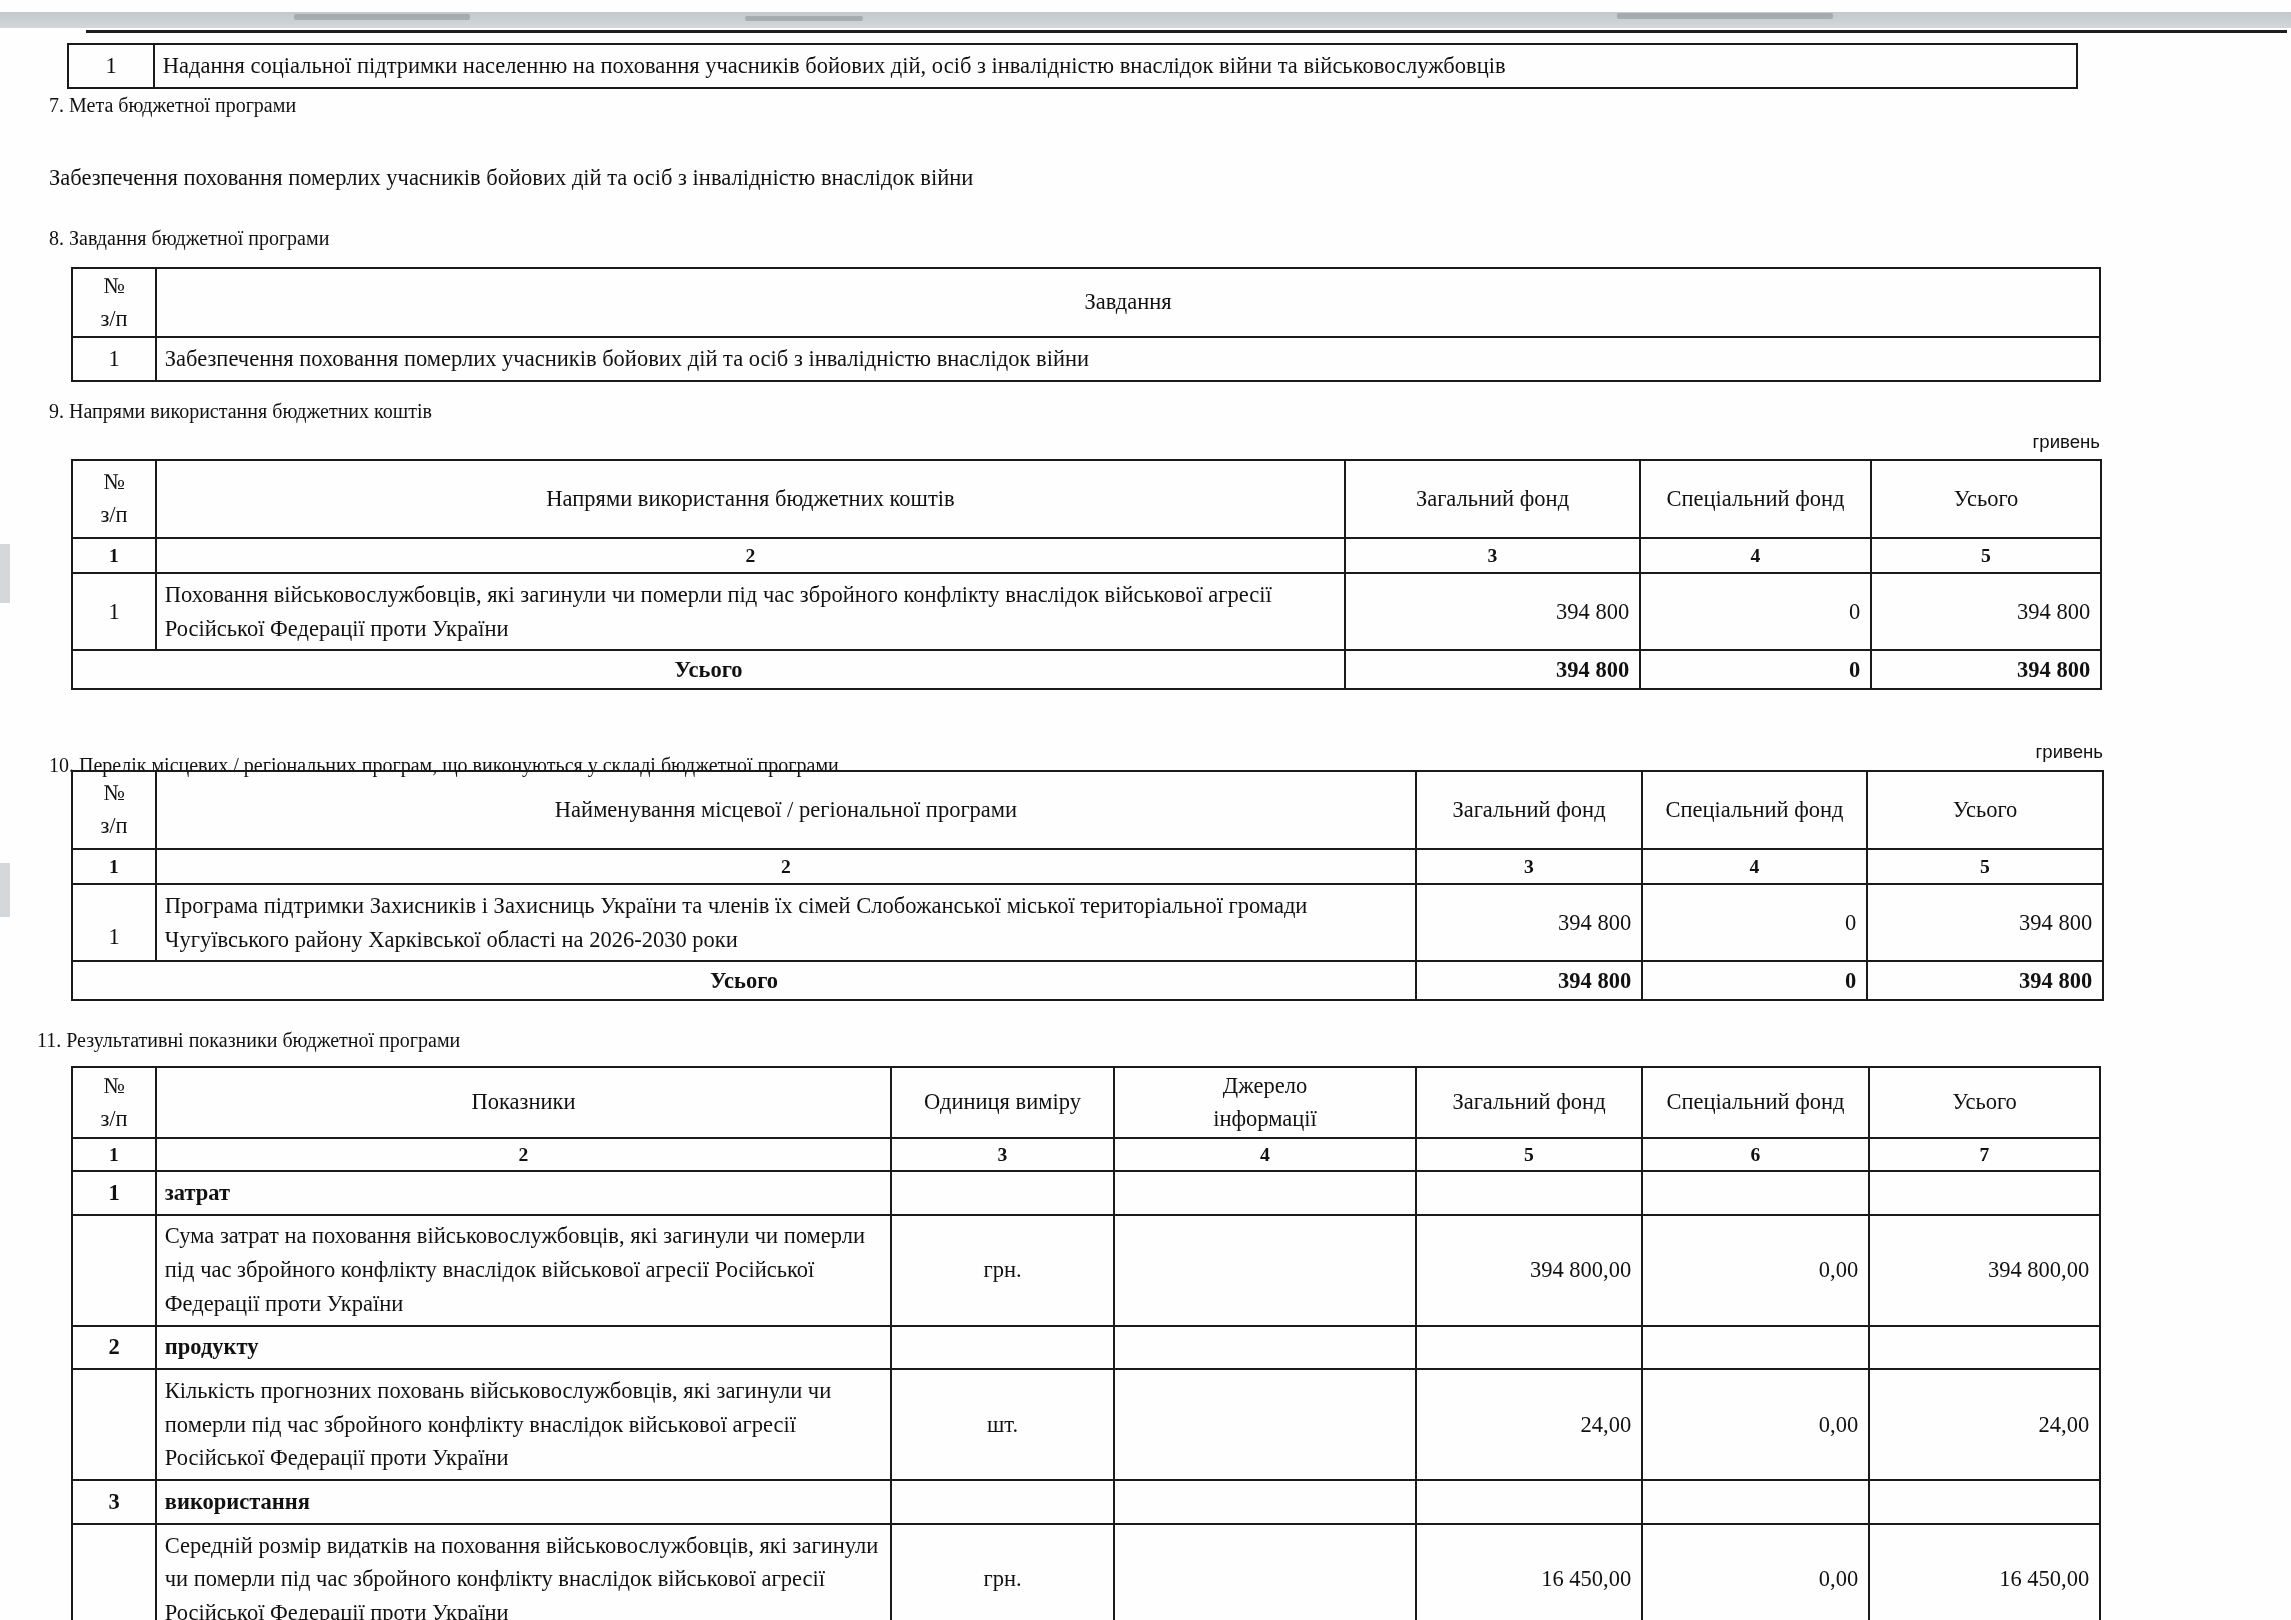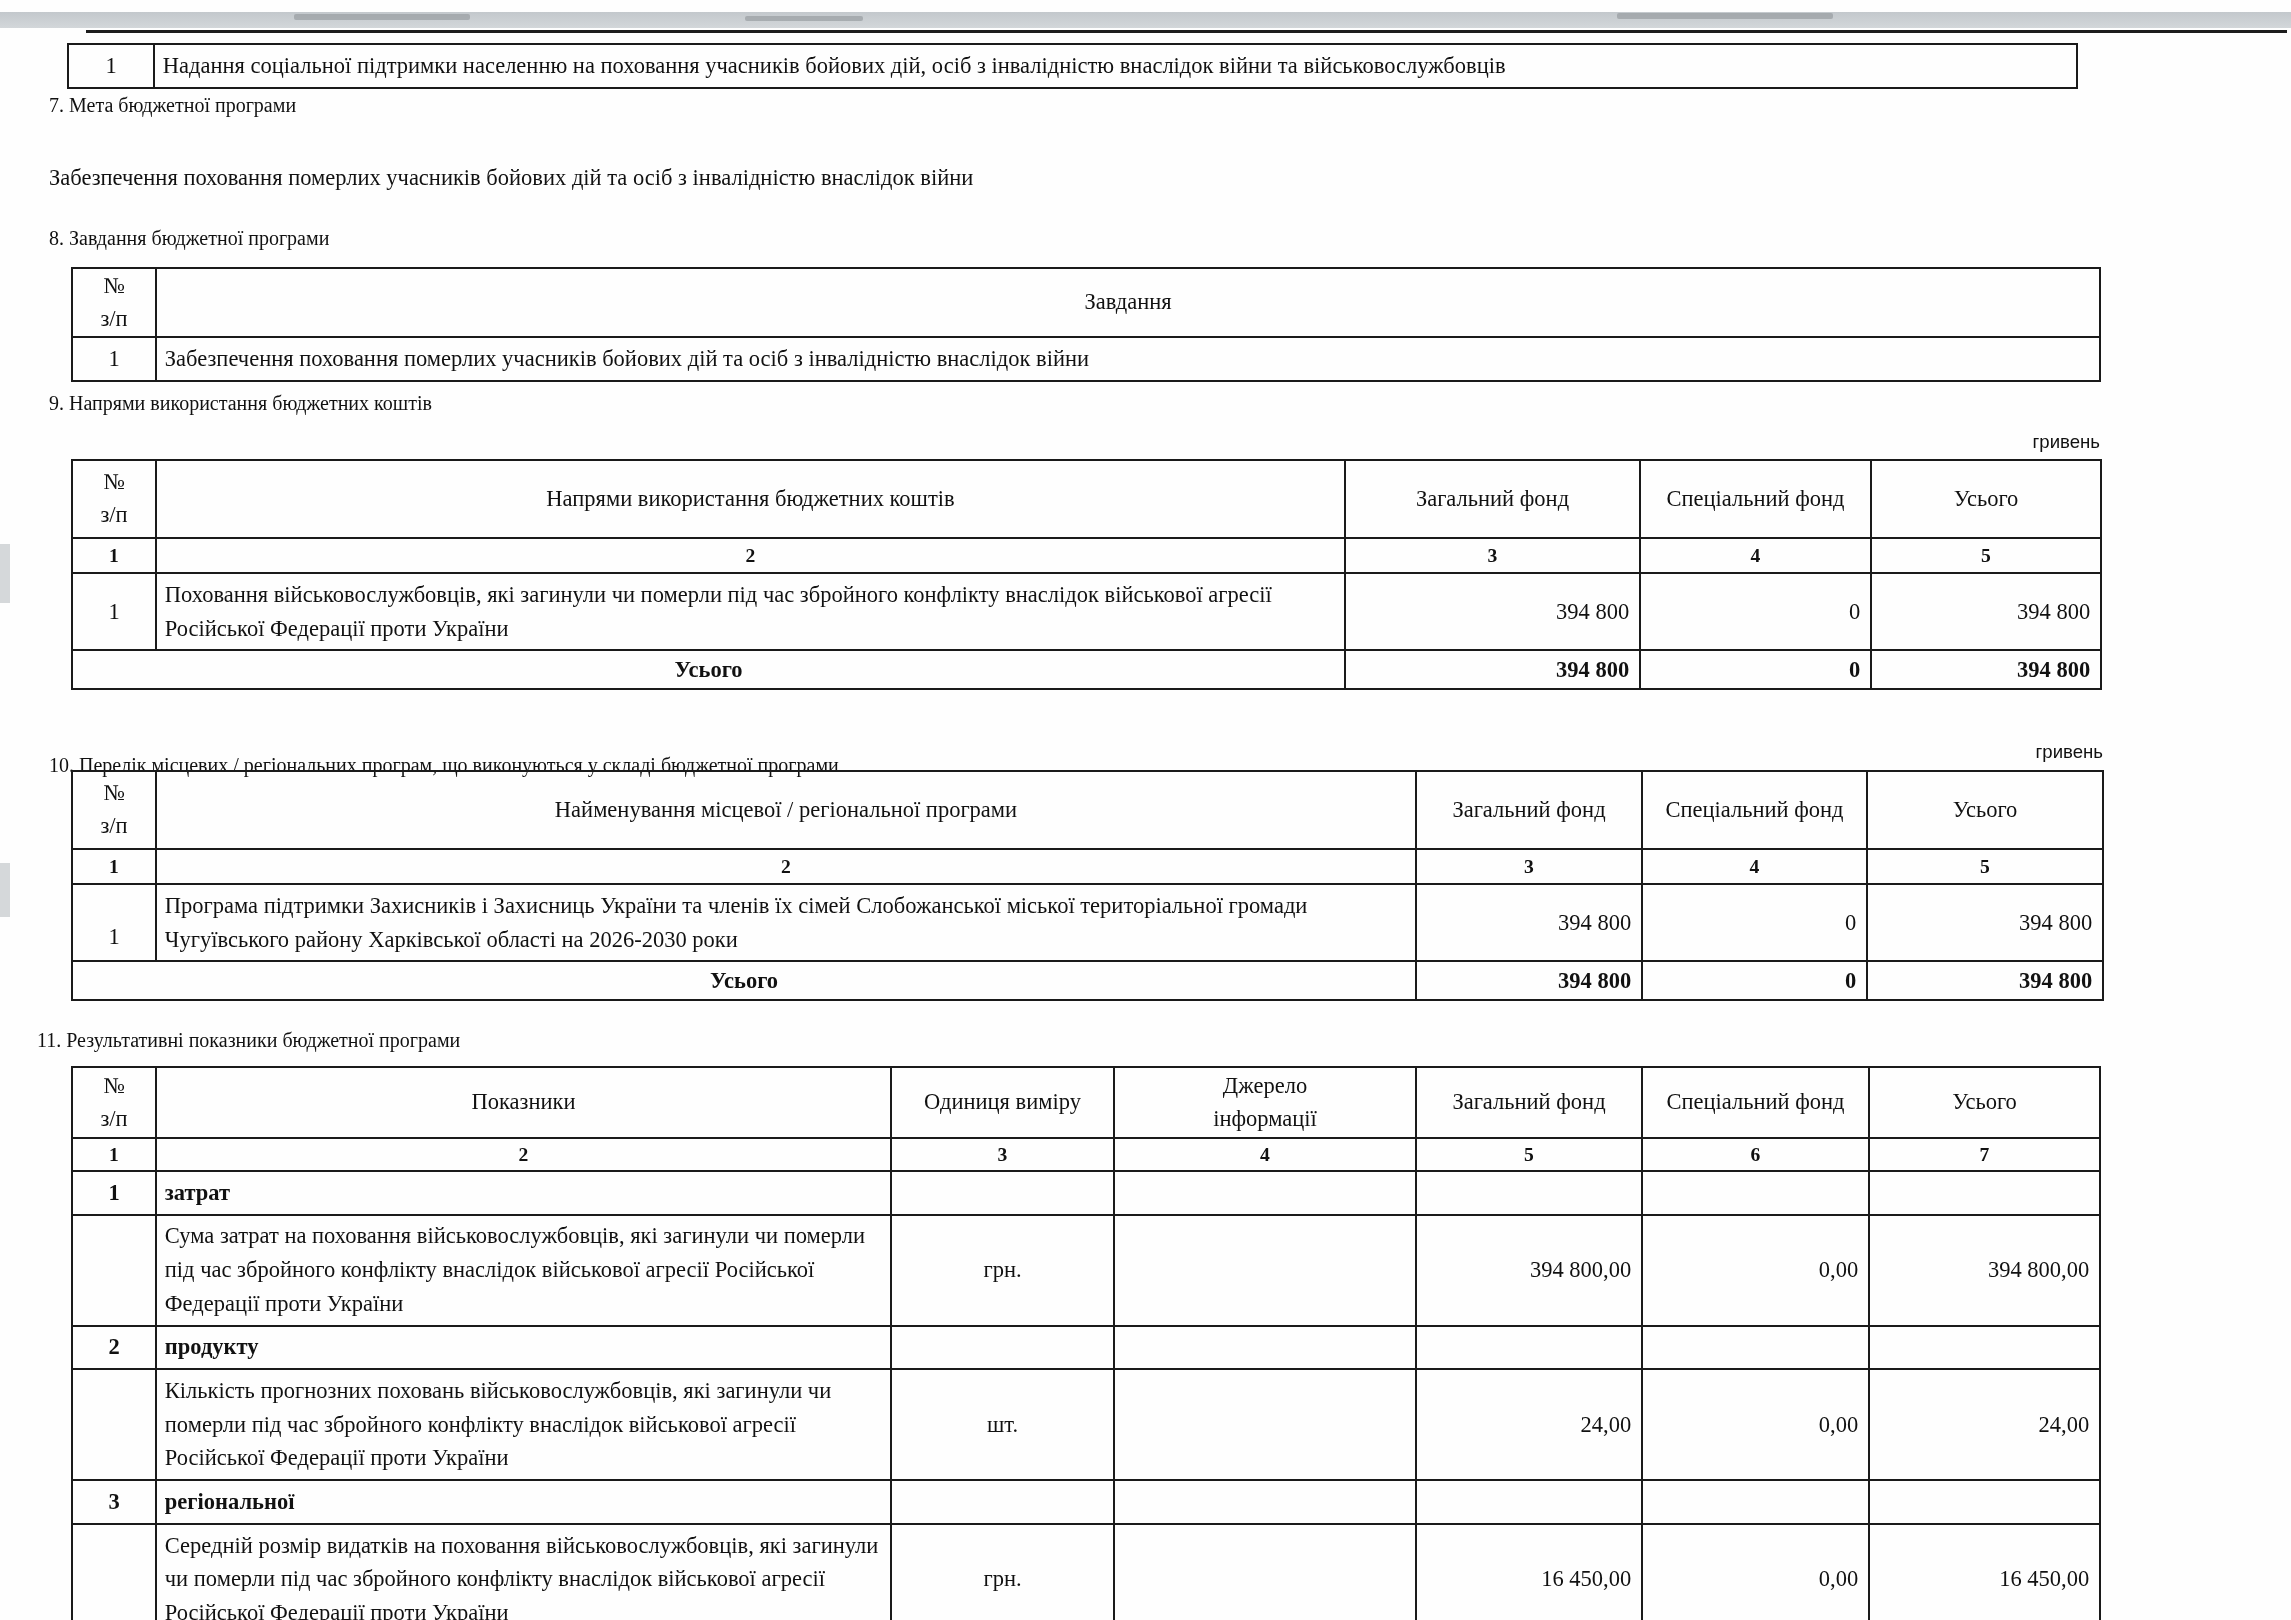--- a/index.html
+++ b/index.html
@@ -80,21 +80,21 @@
 з/п</td>
       <td>Завдання</td>
     </tr>
     <tr style="height:37px;">
       <td class="cellno">1</td>
       <td class="celltext" style="white-space:nowrap;">Забезпечення поховання померлих учасників бойових дій та осіб з інвалідністю внаслідок війни</td>
     </tr>
   </tbody>
     </table>
 
-  <div class="heading" style="left:49px;top:392px;">9. Напрями використання бюджетних коштів</div>
+  <div class="heading" style="left:49px;top:400px;">9. Напрями використання бюджетних коштів</div>
   <div class="grn" style="left:1904px;top:431px;width:196px;">гривень</div>
   <table style="left:71px;top:459px;width:2030px;">
     <colgroup>
       <col style="width:84px">
         <col style="width:1189px">
         <col style="width:295px">
       <col style="width:231px">
         <col style="width:230px">
     </colgroup>
     <tbody>
@@ -237,21 +237,21 @@
       <td class="celltext">Кількість прогнозних поховань військовослужбовців, які загинули чи померли під час збройного конфлікту внаслідок військової агресії Російської Федерації проти України</td>
       <td class="cellunit">шт.</td>
       <td></td>
       <td class="cellnum">24,00</td>
       <td class="cellnum">0,00</td>
       <td class="cellnum">24,00</td>
     </tr>
 
     <tr class="thickt thickb" style="height:37px;">
       <td class="cellno bold">3</td>
-      <td class="celltext bold">регіональної</td>
+      <td class="celltext bold">використання</td>
       <td></td>
           <td></td>
       <td></td>
           <td></td>
           <td></td>
     </tr>
     <tr style="height:106px;">
       <td></td>
       <td class="celltext">Середній розмір видатків на поховання військовослужбовців, які загинули чи померли під час збройного конфлікту внаслідок військової агресії Російської Федерації проти України</td>
       <td class="cellunit">грн.</td>

